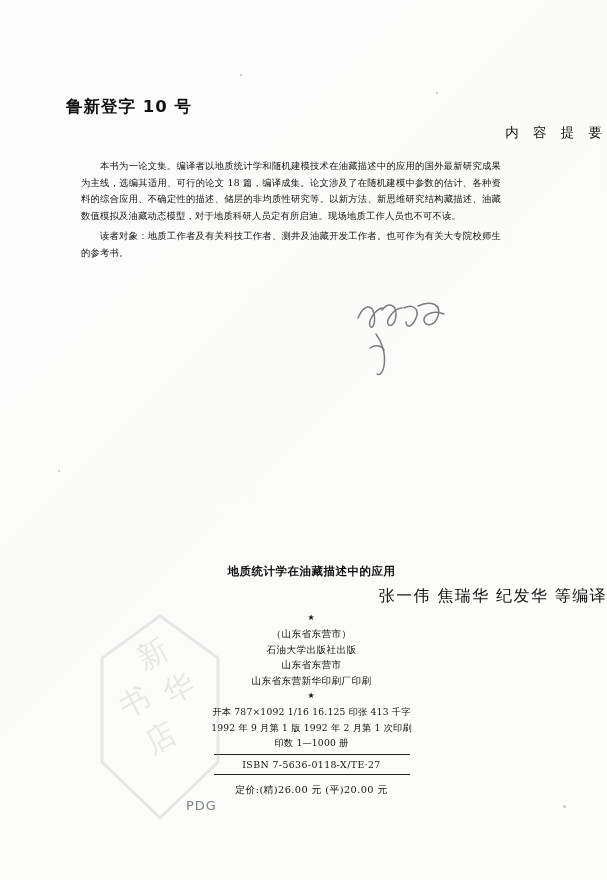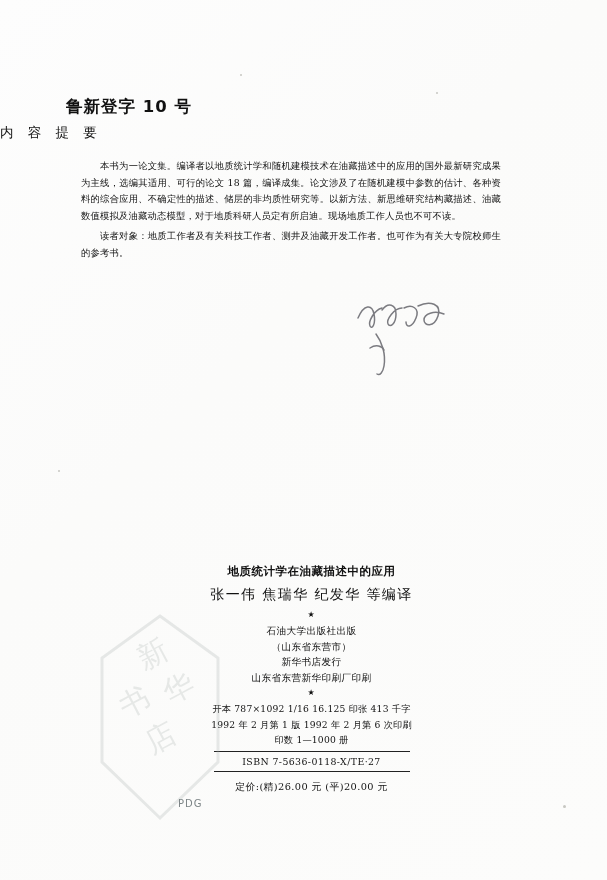--- a/index.html
+++ b/index.html
@@ -37,21 +37,21 @@
     font-weight: bold;
     letter-spacing: 1px;
     font-family: "DejaVu Sans", sans-serif;
   }
 
   .abstract-title {
     position: absolute;
     left: 0;
     right: 0;
     top: 124px;
-    text-align: left;
+    text-align: right;
     font-size: 13.5px;
     letter-spacing: 5px;
     font-family: "DejaVu Serif", serif;
   }
 
   .abstract-body {
     position: absolute;
     left: 81px;
     width: 420px;
     top: 158px;
@@ -86,23 +86,24 @@
     text-align: center;
     font-family: "DejaVu Serif", serif;
   }
   .col-title {
     font-size: 11.5px;
     font-weight: bold;
     letter-spacing: 0.5px;
     margin-bottom: 7px;
   }
   .col-authors {
-    font-size: 14px;
+    font-size: 16px;
     letter-spacing: 1.4px;
     margin-bottom: 6px;
+    text-align: right;
   }
   .col-star {
     font-size: 8px;
     letter-spacing: 1px;
     margin: 3px 0 4px 0;
   }
   .col-line {
     font-size: 9.6px;
     line-height: 15.5px;
     letter-spacing: 0.4px;
@@ -137,23 +138,23 @@
     position: absolute;
     left: 96px;
     top: 612px;
     width: 128px;
     height: 215px;
     z-index: 1;
     opacity: 0.30;
   }
   .pdg-label {
     position: absolute;
-    left: 178px;
+    left: 186px;
     top: 798px;
-    font-size: 10px;
+    font-size: 13px;
     letter-spacing: 1px;
     color: #7c8486;
     z-index: 4;
     font-family: "DejaVu Sans", sans-serif;
   }
 
   .speck {
     position: absolute;
     background: #c7c7c2;
     border-radius: 50%;
@@ -200,27 +201,27 @@
         <text x="30" y="106" font-family="DejaVu Serif, serif" font-size="30" fill="#aab2b0" transform="rotate(-28 30 106)">书</text>
         <text x="56" y="142" font-family="DejaVu Serif, serif" font-size="30" fill="#aab2b0" transform="rotate(-28 56 142)">店</text>
       </g>
     </svg>
     <div class="pdg-label">PDG</div>
 
     <div class="colophon">
       <div class="col-title">地质统计学在油藏描述中的应用</div>
       <div class="col-authors">张一伟   焦瑞华   纪发华   等编译</div>
       <div class="col-star">★</div>
+      <div class="col-line">（山东省东营市）</div>
       <div class="col-line">石油大学出版社出版</div>
-      <div class="col-line">（山东省东营市）</div>
-      <div class="col-line">新华书店发行</div>
+      <div class="col-line">山东省东营市</div>
       <div class="col-line">山东省东营新华印刷厂印刷</div>
       <div class="col-star">★</div>
       <div class="col-specs">开本 787×1092   1/16   16.125 印张   413 千字</div>
-      <div class="col-specs">1992 年 2 月第 1 版      1992 年 2 月第 6 次印刷</div>
+      <div class="col-specs">1992 年 9 月第 1 版      1992 年 2 月第 1 次印刷</div>
       <div class="col-specs">印数 1—1000 册</div>
       <div class="rule"></div>
       <div class="isbn">ISBN 7-5636-0118-X/TE·27</div>
       <div class="rule thin"></div>
       <div class="price">定价:(精)26.00 元   (平)20.00 元</div>
     </div>
 
   </div>
 </div>
 

